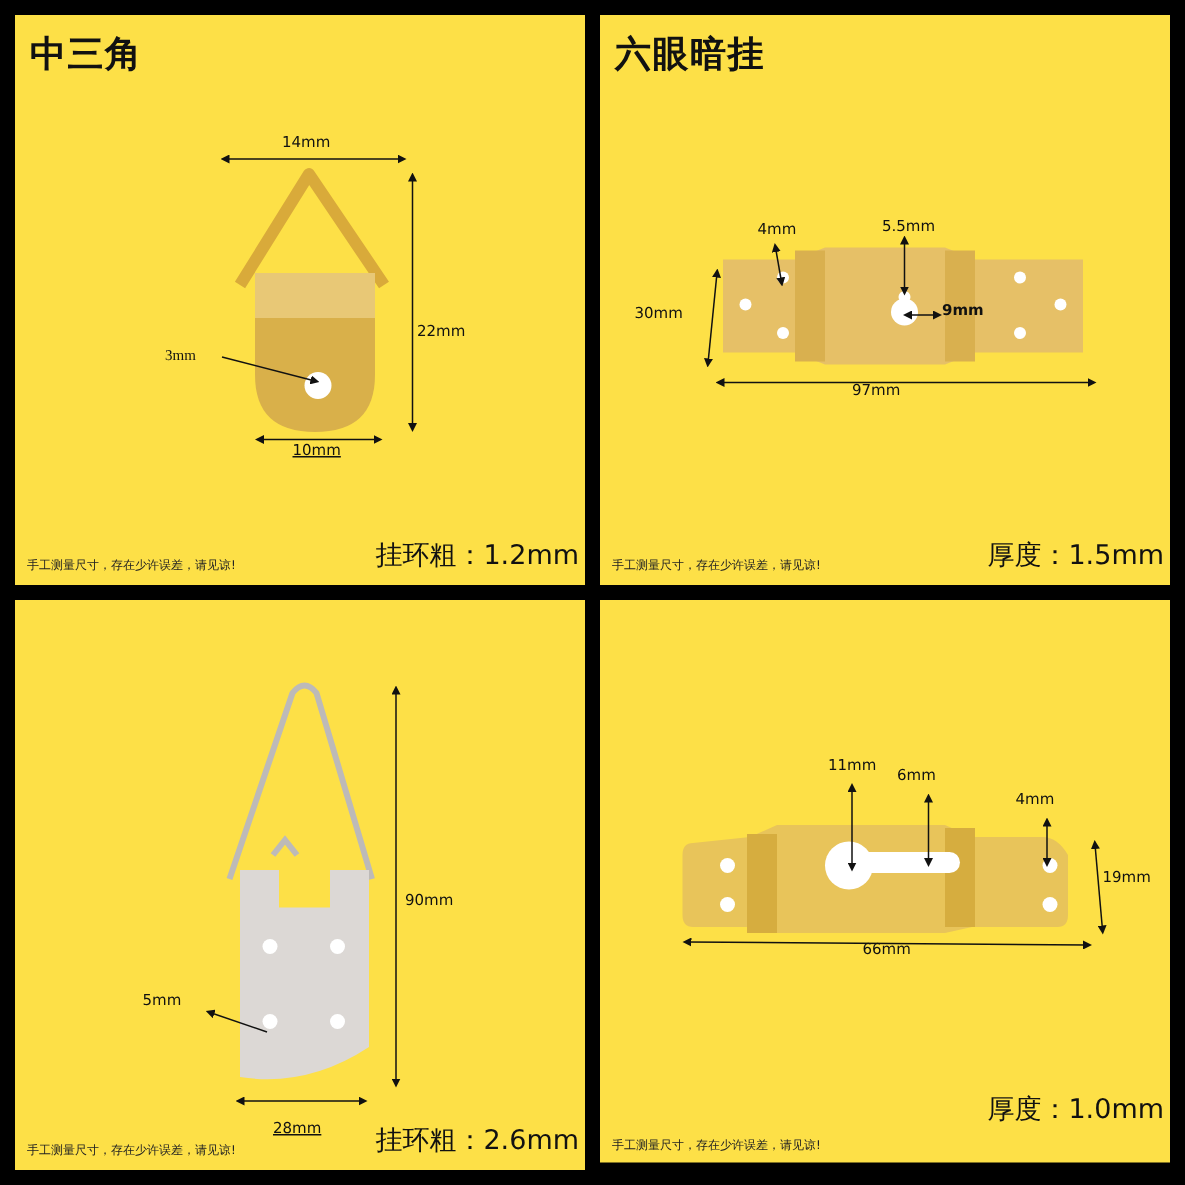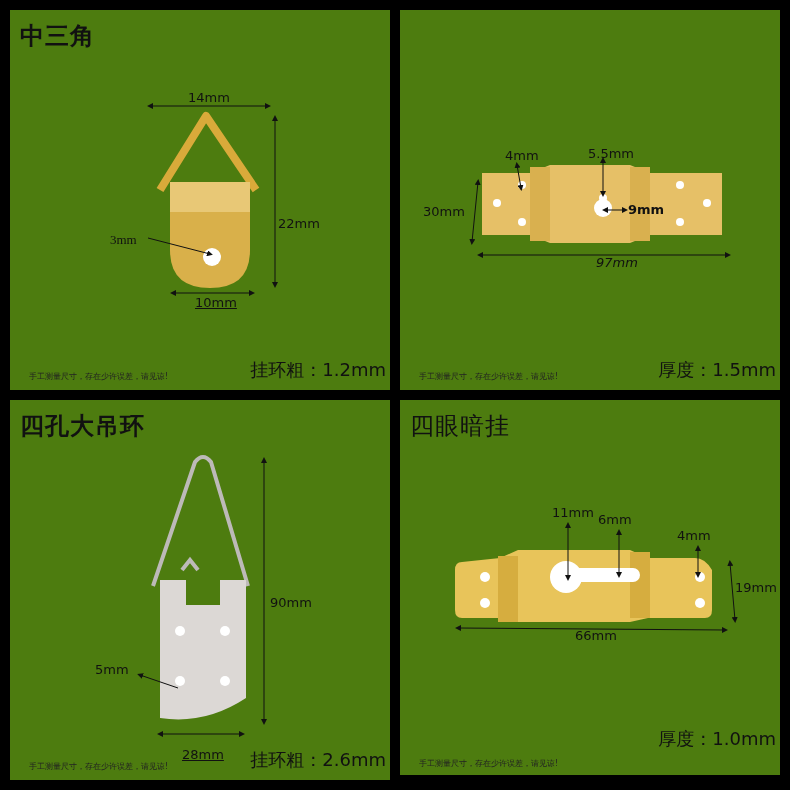--- a/index.html
+++ b/index.html
@@ -1,28 +1,28 @@
 <!DOCTYPE html>
 <html><head>
 <meta charset="utf-8">
 <style>
   html,body{margin:0;padding:0;}
   body{width:790px;height:790px;background:#000;position:relative;overflow:hidden;font-family:"DejaVu Sans","Liberation Sans",sans-serif;}
-  .panel{position:absolute;background:#4d7c0f;overflow:hidden;}
+  .panel{position:absolute;background:#fde047;overflow:hidden;}
   .p1{left:10px;top:10px;width:380px;height:380px;}
   .p2{left:400px;top:10px;width:380px;height:380px;}
   .p3{left:10px;top:400px;width:380px;height:380px;}
   .p4{left:400px;top:400px;width:380px;height:375px;}
   .title{position:absolute;left:10px;top:10px;font-size:24px;font-weight:bold;color:#111;letter-spacing:1px;}
   .p4 .title{font-weight:normal;}
-  .note{position:absolute;left:19px;bottom:8px;font-size:8px;color:#222;}
+  .note{position:absolute;left:8px;bottom:8px;font-size:8px;color:#222;}
   .p4 .note{bottom:6px;}
   .spec{position:absolute;right:4px;bottom:8px;font-size:18px;color:#111;}
   .p4 .spec{bottom:24px;}
-  .dim{position:absolute;font-size:13px;color:#111;white-space:nowrap;}
+  .dim{position:absolute;font-size:10px;color:#111;white-space:nowrap;}
   svg.art{position:absolute;left:0;top:0;}
 </style>
 </head>
 <body>
 
 <div class="panel p1">
   <div class="title">中三角</div>
   <svg class="art" width="380" height="380">
     <defs>
       <marker id="ah" markerWidth="6" markerHeight="6" refX="3" refY="3" orient="auto-start-reverse">
@@ -40,20 +40,21 @@
   </svg>
   <div class="dim" style="left:178px;top:80px;">14mm</div>
   <div class="dim" style="left:268px;top:188px;margin-top:18px;">22mm</div>
   <div class="dim" style="left:100px;top:222px;font-family:Liberation Serif, serif;">3mm</div>
   <div class="dim" style="left:185px;top:285px;text-decoration:underline;">10mm</div>
   <div class="note">手工测量尺寸，存在少许误差，请见谅!</div>
   <div class="spec">挂环粗：1.2mm</div>
 </div>
 
 <div class="panel p2">
+  <div class="title">六眼暗挂</div>
   <svg class="art" width="380" height="380">
     <defs>
       <marker id="ah2" markerWidth="6" markerHeight="6" refX="3" refY="3" orient="auto-start-reverse">
           <path d="M0,0 L6,3 L0,6 z" fill="#111"></path>
         </marker>
     </defs>
     <path d="M82,163 L130,163 L150,155 L230,155 L250,163 L322,163 L322,225 L250,225 L230,233 L150,233 L130,225 L82,225 Z" fill="#e6c067"></path>
     <rect x="130" y="157" width="20" height="74" fill="#d9b04f"></rect>
     <rect x="230" y="157" width="20" height="74" fill="#d9b04f"></rect>
     <circle cx="122" cy="175" r="4" fill="#fff"></circle>
@@ -67,27 +68,26 @@
     <line x1="117" y1="155" x2="121" y2="178" stroke="#111" stroke-width="1" marker-start="url(#ah2)" marker-end="url(#ah2)"></line>
     <line x1="203" y1="150" x2="203" y2="184" stroke="#111" stroke-width="1" marker-start="url(#ah2)" marker-end="url(#ah2)"></line>
     <line x1="205" y1="200" x2="225" y2="200" stroke="#111" stroke-width="1" marker-start="url(#ah2)" marker-end="url(#ah2)"></line>
     <line x1="78" y1="172" x2="72" y2="232" stroke="#111" stroke-width="1" marker-start="url(#ah2)" marker-end="url(#ah2)"></line>
     <line x1="80" y1="245" x2="328" y2="245" stroke="#111" stroke-width="1" marker-start="url(#ah2)" marker-end="url(#ah2)"></line>
   </svg>
   <div class="dim" style="left:105px;top:138px;">4mm</div>
   <div class="dim" style="left:188px;top:136px;">5.5mm</div>
   <div class="dim" style="left:228px;top:192px;font-weight:bold;">9mm</div>
   <div class="dim" style="left:23px;top:194px;">30mm</div>
-  <div class="dim" style="left:196px;top:245px;font-style:italic;">97mm</div>
+  <div class="dim" style="left:168px;top:245px;">97mm</div>
   <div class="note">手工测量尺寸，存在少许误差，请见谅!</div>
   <div class="spec">厚度：1.5mm</div>
 </div>
 
 <div class="panel p3">
-  <div class="title">四孔大吊环</div>
   <svg class="art" width="380" height="380">
     <defs>
       <marker id="ah3" markerWidth="6" markerHeight="6" refX="3" refY="3" orient="auto-start-reverse">
           <path d="M0,0 L6,3 L0,6 z" fill="#111"></path>
         </marker>
     </defs>
     <path d="M143,186 L185,62 Q193,52 201,62 L238,186" fill="none" stroke="#bdbab8" stroke-width="4" stroke-linejoin="round"></path>
     <path d="M172,170 L180,160 L188,170" fill="none" stroke="#bdbab8" stroke-width="4"></path>
     <path d="M150,180 L176,180 L176,205 L210,205 L210,180 L236,180 L236,298 Q195,325 150,318 Z" fill="#dcd8d5"></path>
     <circle cx="170" cy="231" r="5" fill="#fff"></circle>
@@ -99,21 +99,20 @@
     <line x1="150" y1="334" x2="232" y2="334" stroke="#111" stroke-width="1" marker-start="url(#ah3)" marker-end="url(#ah3)"></line>
   </svg>
   <div class="dim" style="left:260px;top:195px;">90mm</div>
   <div class="dim" style="left:85px;top:262px;">5mm</div>
   <div class="dim" style="left:172px;top:347px;text-decoration:underline;">28mm</div>
   <div class="note">手工测量尺寸，存在少许误差，请见谅!</div>
   <div class="spec">挂环粗：2.6mm</div>
 </div>
 
 <div class="panel p4">
-  <div class="title">四眼暗挂</div>
   <svg class="art" width="380" height="375">
     <defs>
       <marker id="ah4" markerWidth="6" markerHeight="6" refX="3" refY="3" orient="auto-start-reverse">
           <path d="M0,0 L6,3 L0,6 z" fill="#111"></path>
         </marker>
     </defs>
     <path d="M62,162 Q55,162 55,170 L55,210 Q55,218 62,218 L100,218 L118,222 L230,222 L248,218 L305,218 Q312,218 312,210 L312,170 Q305,158 295,158 L248,158 L230,150 L118,150 L100,158 Z" fill="#e8c45a"></path>
     <rect x="98" y="156" width="20" height="66" fill="#d6ad3f"></rect>
     <rect x="230" y="152" width="20" height="66" fill="#d6ad3f"></rect>
     <circle cx="85" cy="177" r="5" fill="#fff"></circle>

